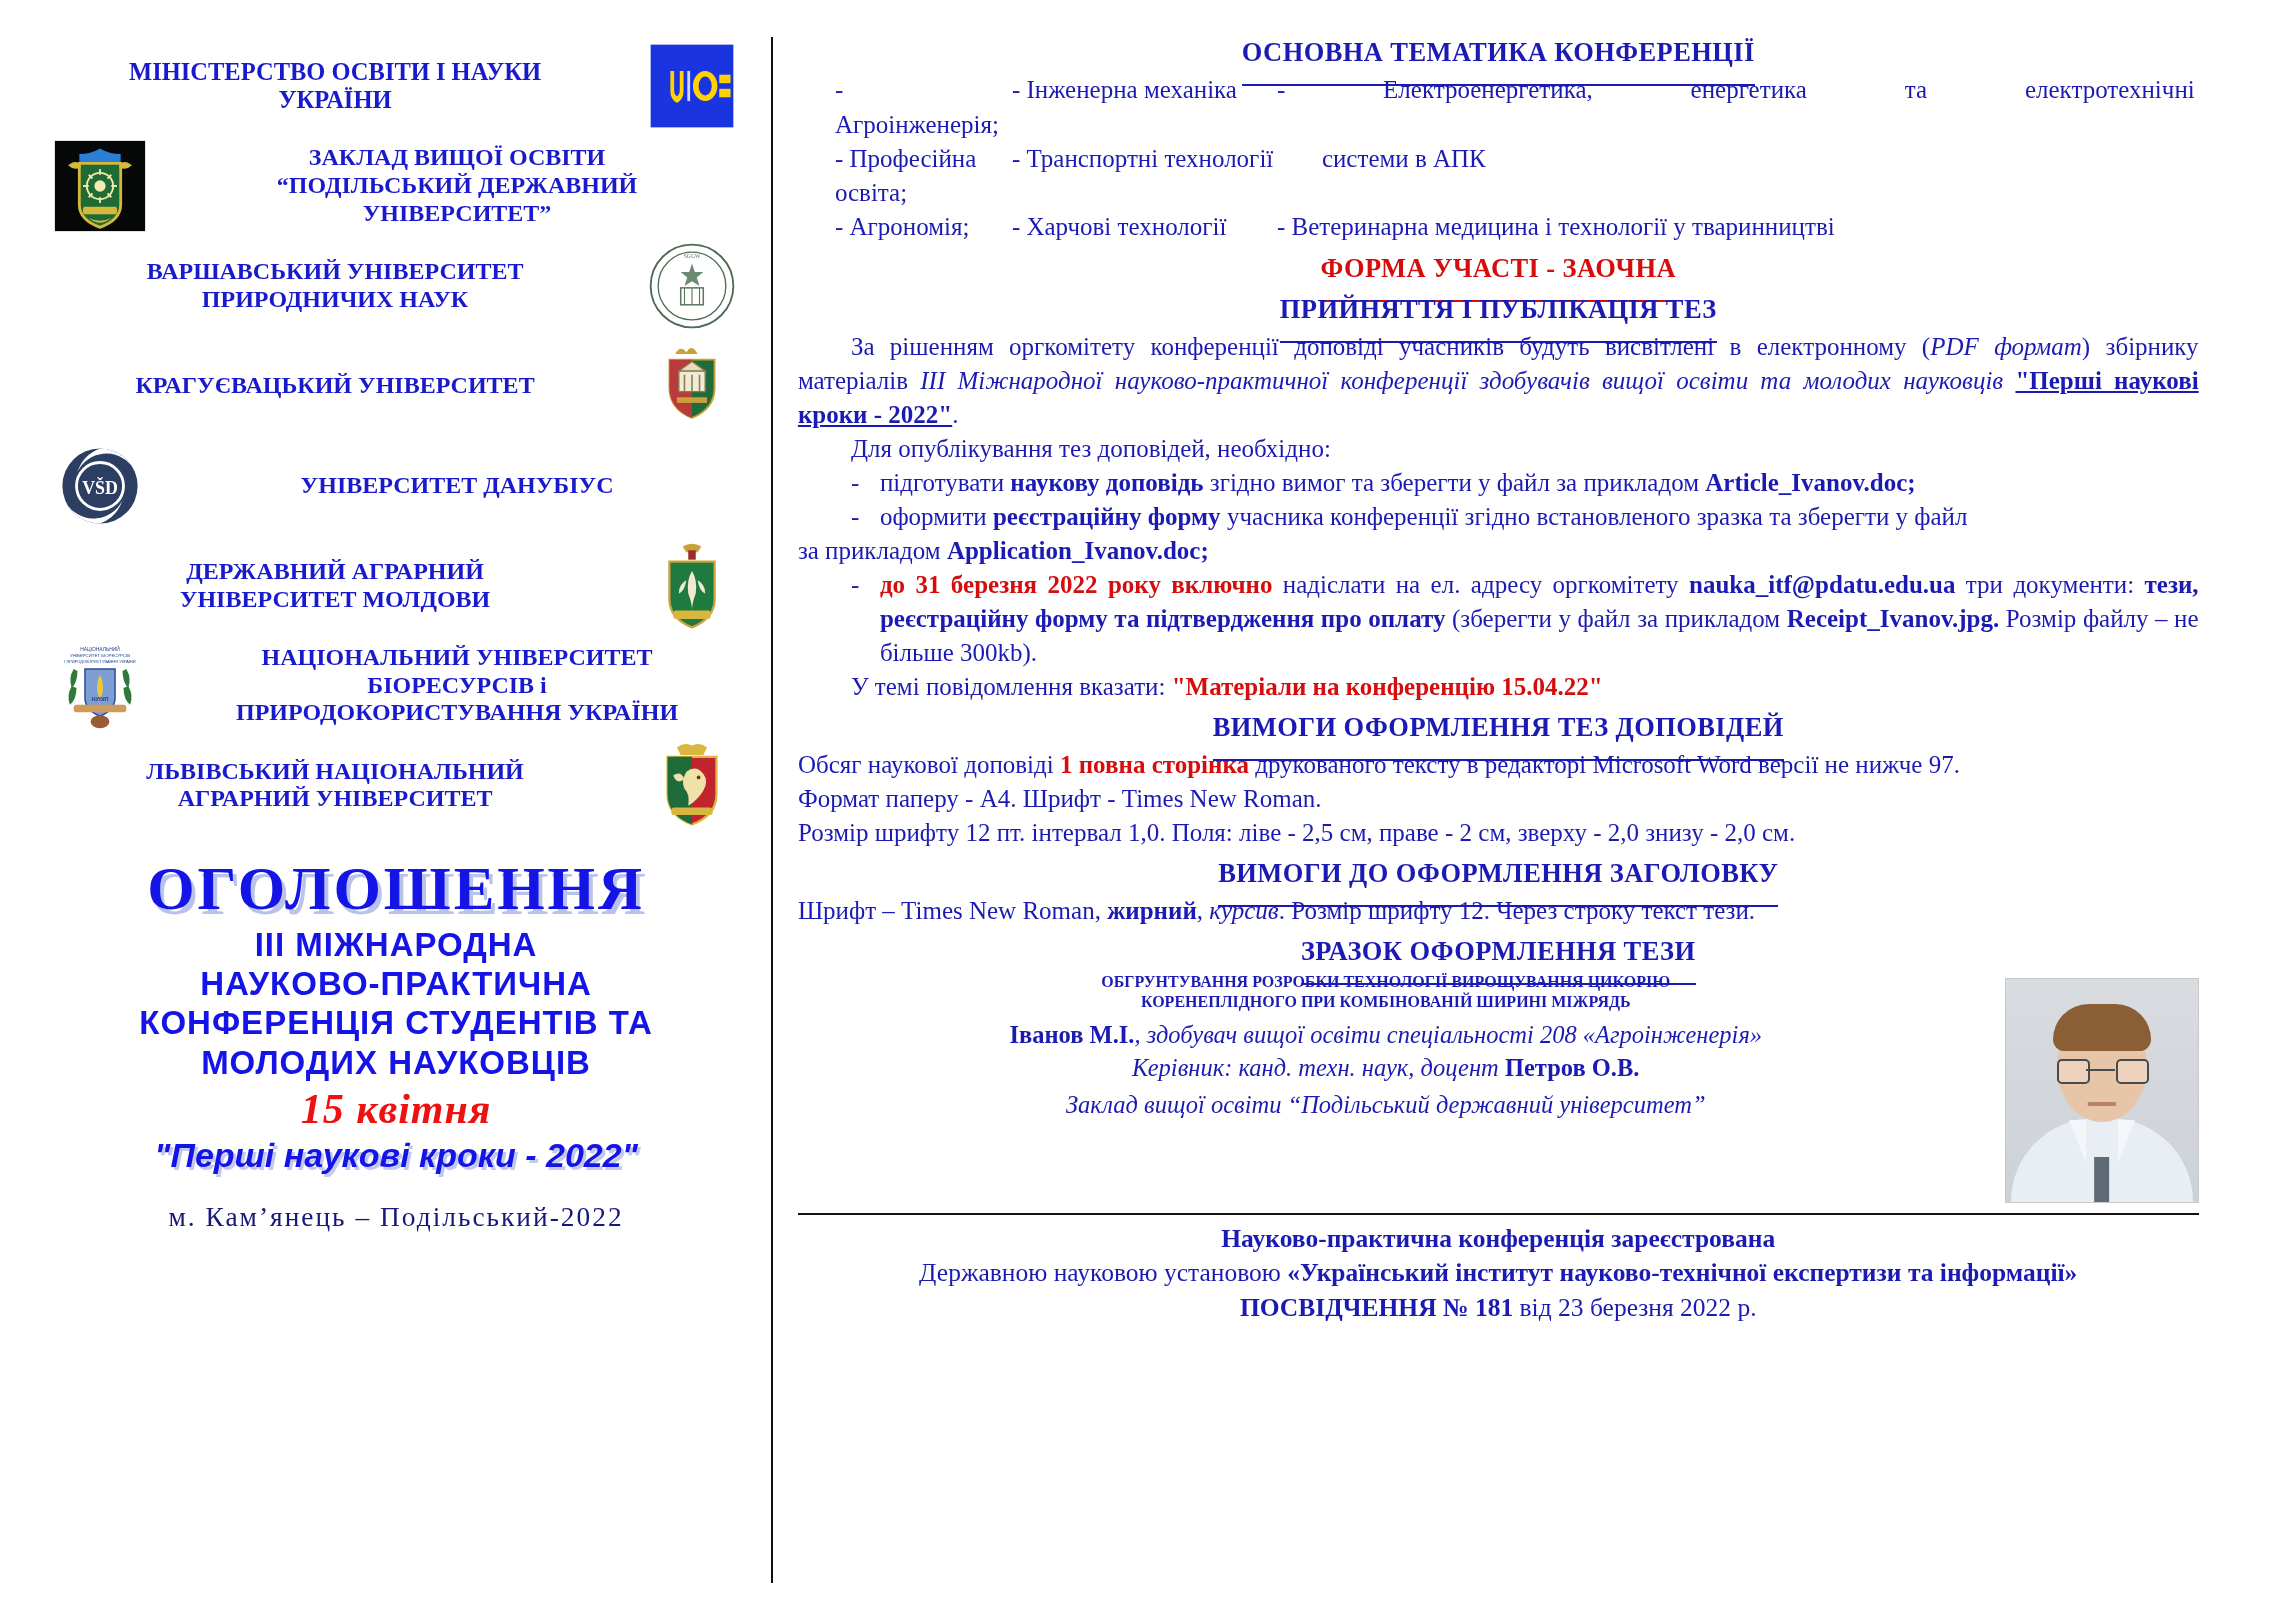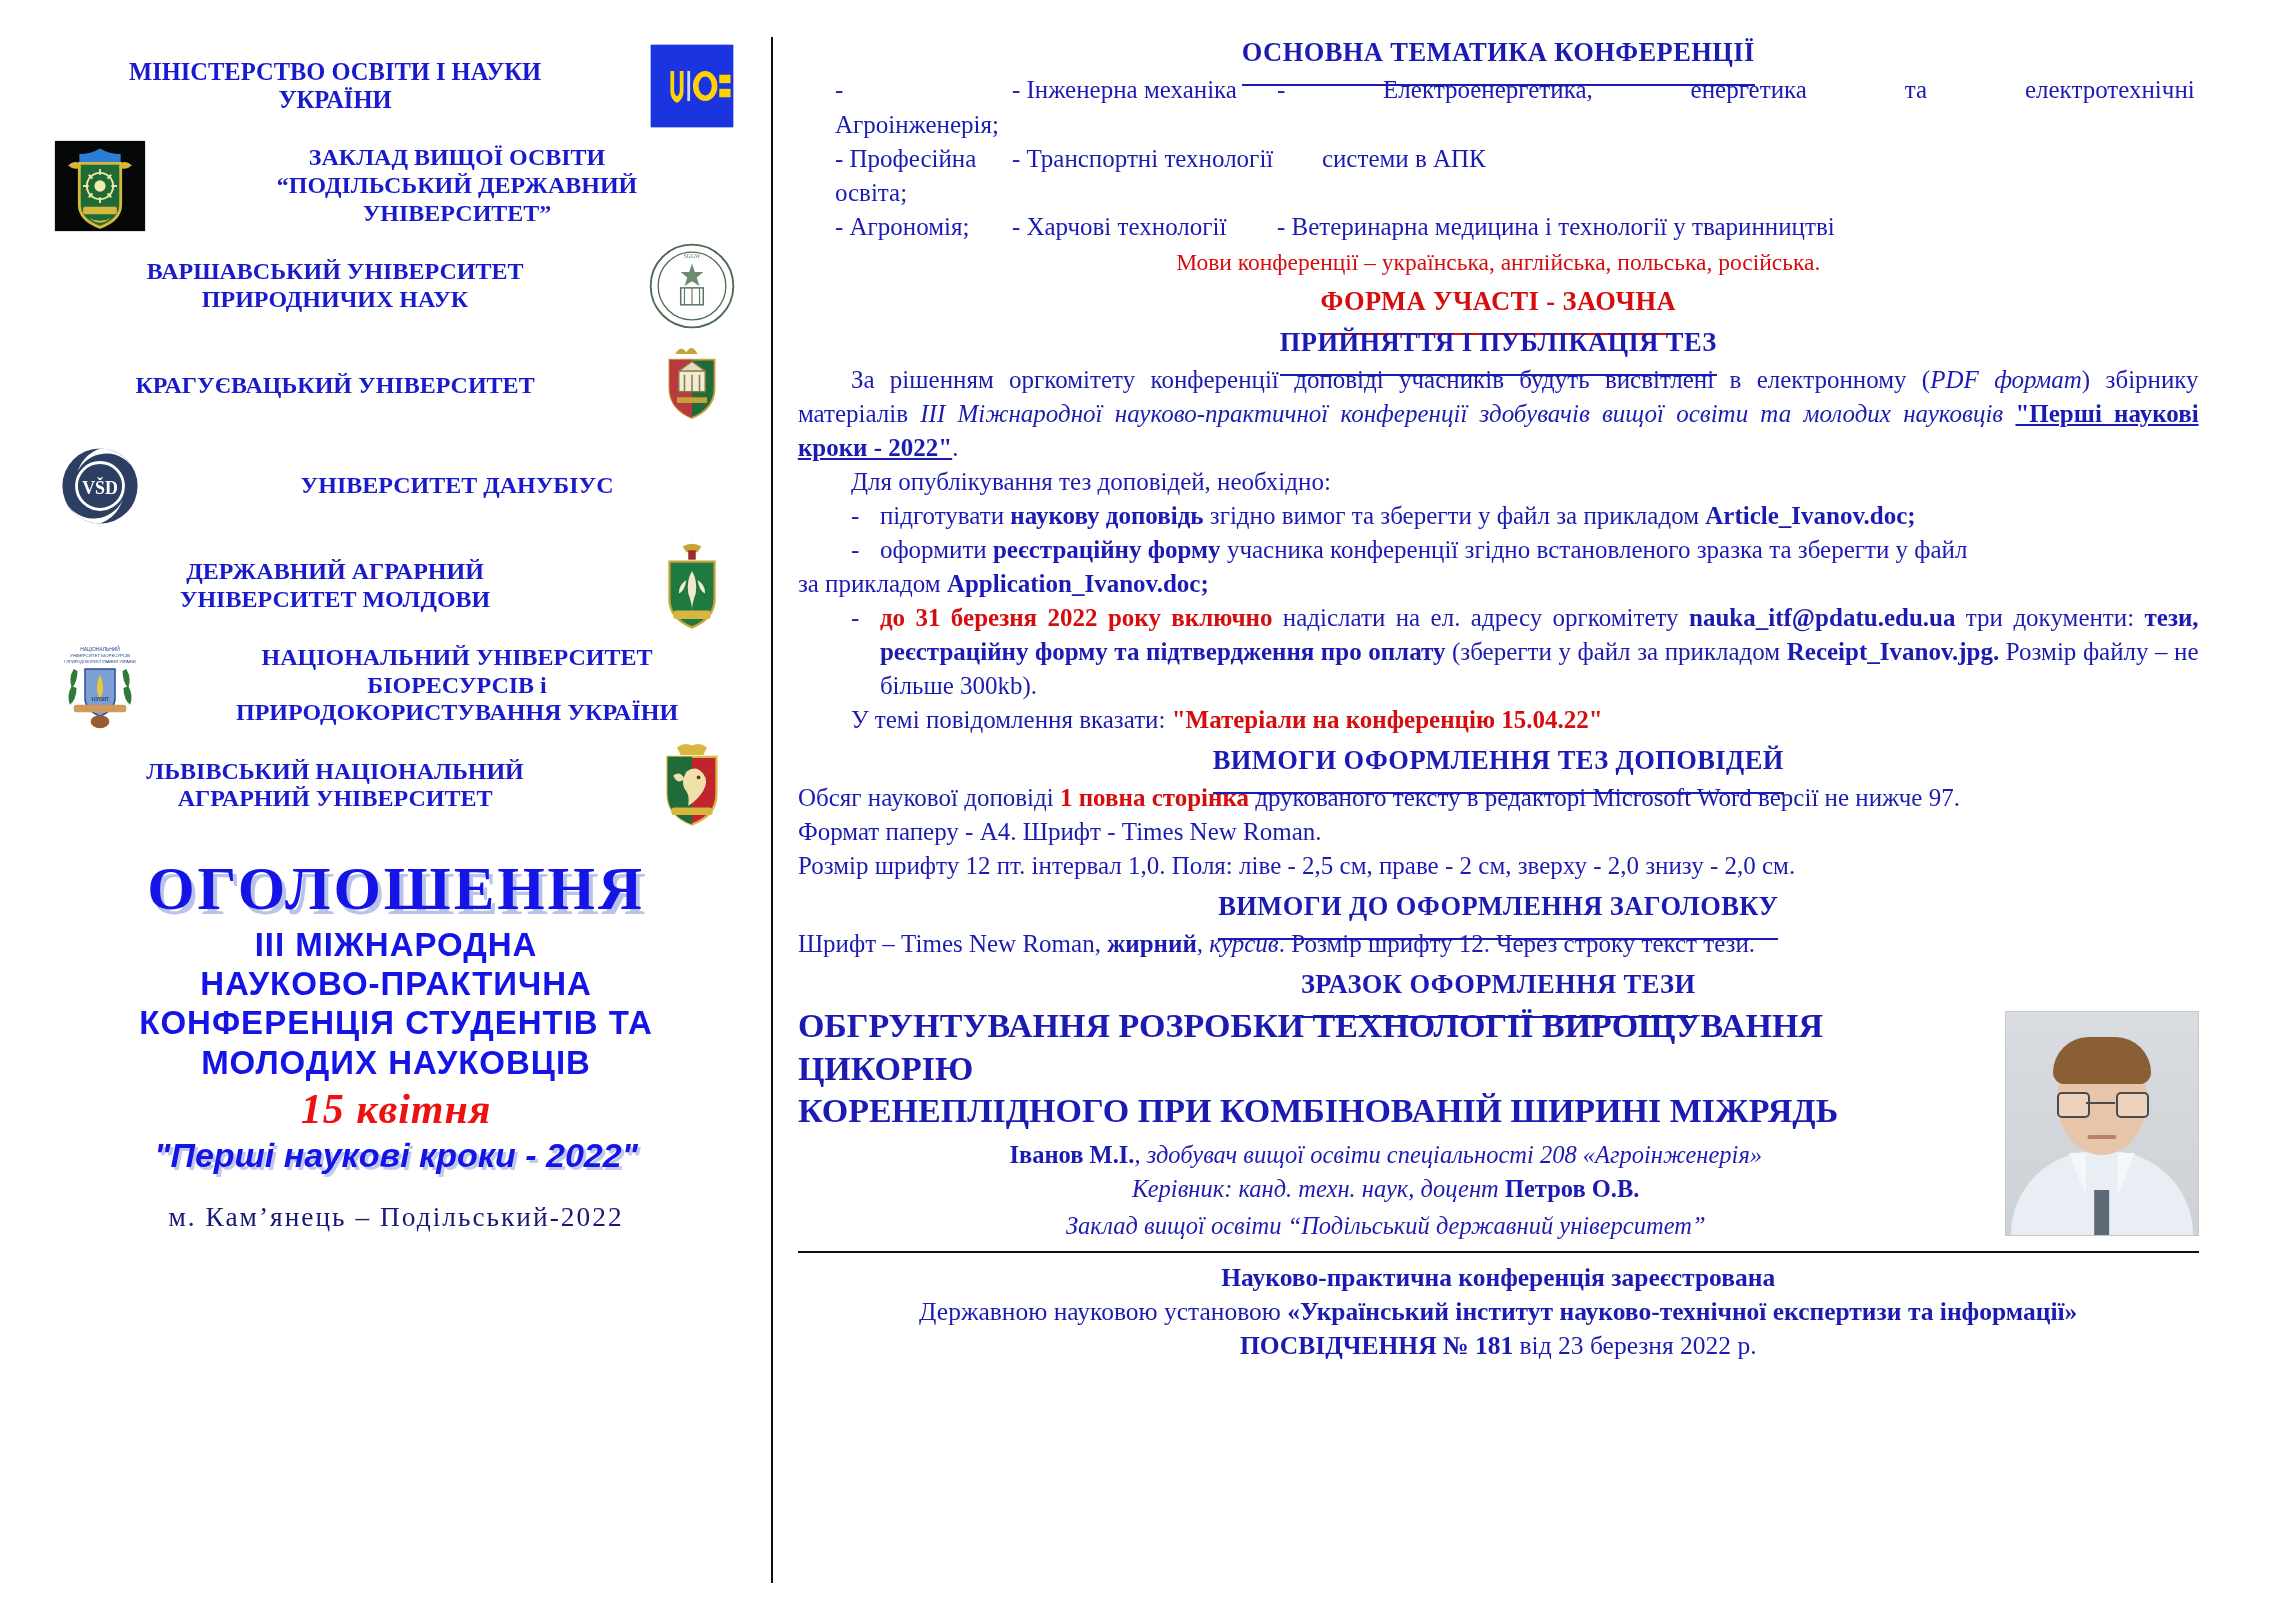--- a/index.html
+++ b/index.html
@@ -286,23 +286,23 @@
   }
   .photo .tie {
     position: absolute;
     bottom: 0; left: 50%;
     transform: translateX(-50%);
     width: 15.7px; height: 45px;
     background: #5e6b77;
   }
 
   .sample-title {
-    text-align: left;
-    font-weight: bold;
-    font-size: 34px;
+    text-align: center;
+    font-weight: bold;
+    font-size: 16px;
     line-height: 1.25;
   }
   .sample-line { text-align: center; font-size: 24.5px; line-height: 1.35; }
 
   hr.sep {
     border: none;
     border-top: 2.9px solid #111111;
     margin: 9.8px 0 7.8px 0;
   }
   .footer-block {
@@ -502,21 +502,20 @@
         <div class="c2">- Транспортні технології</div>
         <div class="c3" style="padding-left:45px;">системи в АПК</div>
       </div>
       <div class="trow">
         <div class="c1">- Агрономія;</div>
         <div class="c2">- Харчові технології</div>
         <div class="c3">- Ветеринарна медицина і технології у тваринництві</div>
       </div>
     </div>
 
-    <div class="langline">Мови конференції – українська, англійська, польська, російська.</div>
 
     <div class="sec-head red">
       <span class="u">ФОРМА УЧАСТІ - ЗАОЧНА</span>
     </div>
 
     <div class="sec-head">
       <span class="u">ПРИЙНЯТТЯ І ПУБЛІКАЦІЯ ТЕЗ</span>
     </div>
 
     <p class="body"><span>За рішенням оргкомітету конференції доповіді учасників будуть висвітлені в електронному (</span><i class="it">PDF формат</i><span>) збірнику матеріалів </span><i class="it">III Міжнародної науково-практичної конференції здобувачів вищої освіти та молодих науковців </i><b class="bk ul">"Перші наукові кроки - 2022"</b><span>.</span></p>

